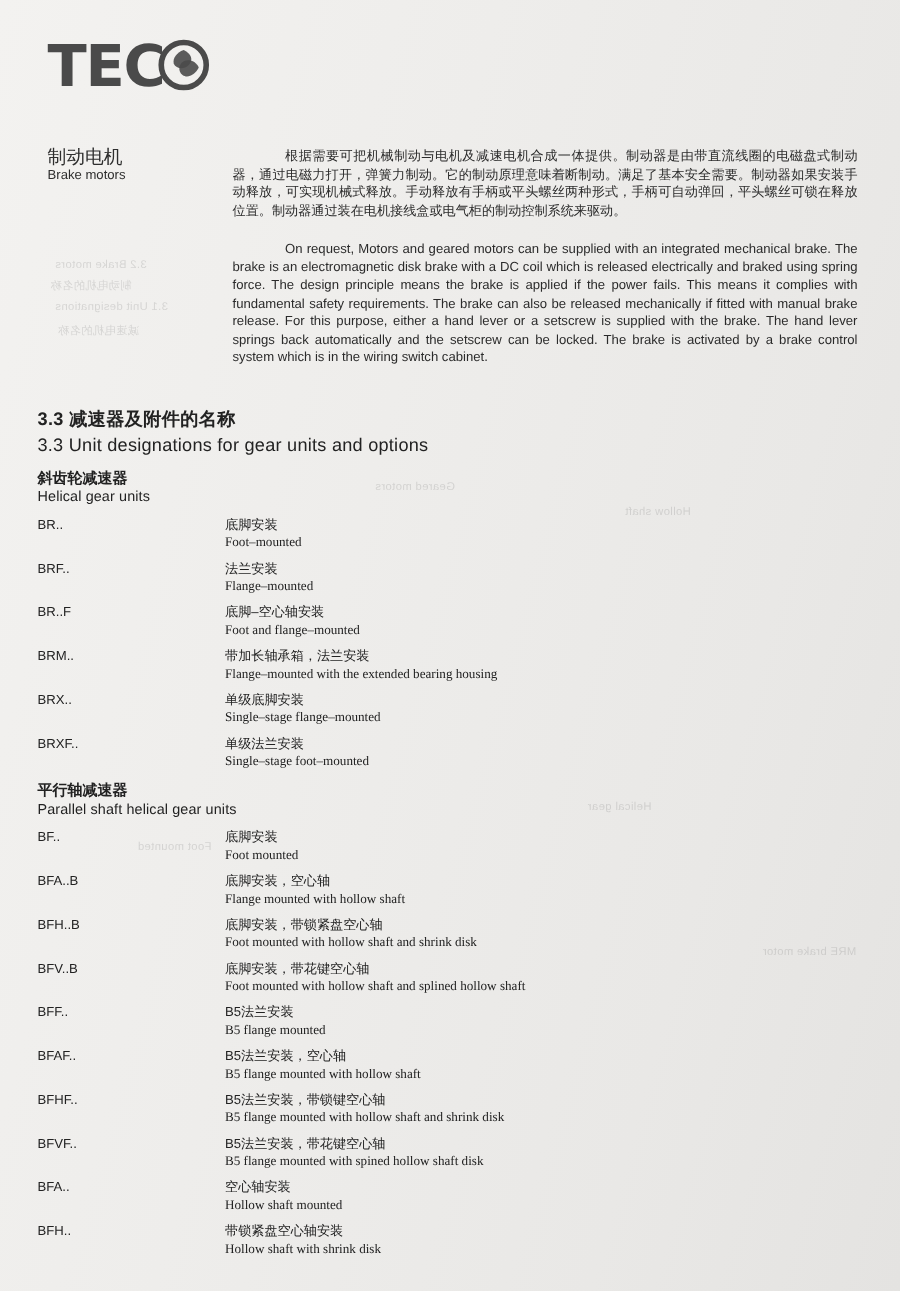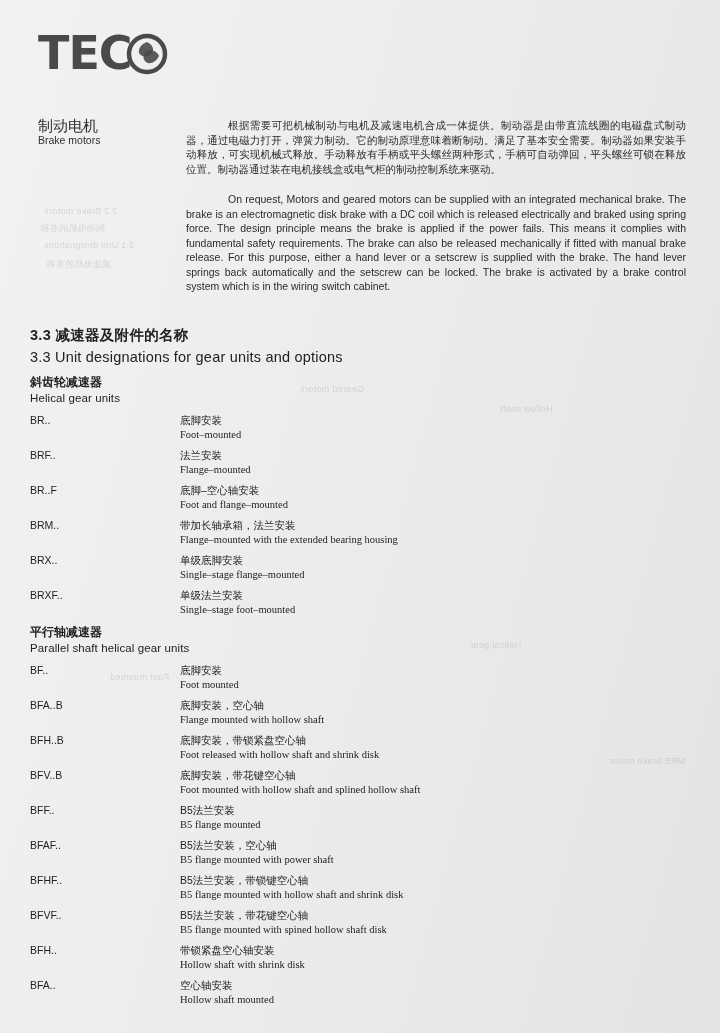--- a/index.html
+++ b/index.html
@@ -32,21 +32,21 @@
     user-select: none;
     pointer-events: none;
   }
 
   
   .logo-wrap {
     position: absolute;
     left: 38px;
     top: 30px;
     display: flex;
-    align-items: center;
+    align-items: flex-start;
   }
   .logo-text {
     font-family: "DejaVu Sans", sans-serif;
     font-weight: bold;
     font-size: 46px;
     letter-spacing: -1px;
     color: #4a4a4a;
     line-height: 1;
   }
   .logo-mark {
@@ -246,69 +246,69 @@
           <td class="code">BFA..B</td>
           <td class="desc">
             <span class="cn">底脚安装，空心轴</span>
             <span class="en">Flange mounted with hollow shaft</span>
           </td>
         </tr>
         <tr>
           <td class="code">BFH..B</td>
           <td class="desc">
             <span class="cn">底脚安装，带锁紧盘空心轴</span>
-            <span class="en">Foot released with hollow shaft and shrink disk</span>
+            <span class="en">Foot mounted with hollow shaft and shrink disk</span>
           </td>
         </tr>
         <tr>
           <td class="code">BFV..B</td>
           <td class="desc">
             <span class="cn">底脚安装，带花键空心轴</span>
             <span class="en">Foot mounted with hollow shaft and splined hollow shaft</span>
           </td>
         </tr>
         <tr>
           <td class="code">BFF..</td>
           <td class="desc">
             <span class="cn">B5法兰安装</span>
             <span class="en">B5 flange mounted</span>
           </td>
         </tr>
         <tr>
           <td class="code">BFAF..</td>
           <td class="desc">
             <span class="cn">B5法兰安装，空心轴</span>
-            <span class="en">B5 flange mounted with power shaft</span>
+            <span class="en">B5 flange mounted with hollow shaft</span>
           </td>
         </tr>
         <tr>
           <td class="code">BFHF..</td>
           <td class="desc">
             <span class="cn">B5法兰安装，带锁键空心轴</span>
             <span class="en">B5 flange mounted with hollow shaft and shrink disk</span>
           </td>
         </tr>
         <tr>
           <td class="code">BFVF..</td>
           <td class="desc">
             <span class="cn">B5法兰安装，带花键空心轴</span>
             <span class="en">B5 flange mounted with spined hollow shaft disk</span>
           </td>
         </tr>
         <tr>
+          <td class="code">BFA..</td>
+          <td class="desc">
+            <span class="cn">空心轴安装</span>
+            <span class="en">Hollow shaft mounted</span>
+          </td>
+        </tr>
+        <tr>
           <td class="code">BFH..</td>
           <td class="desc">
             <span class="cn">带锁紧盘空心轴安装</span>
             <span class="en">Hollow shaft with shrink disk</span>
           </td>
         </tr>
-        <tr>
-          <td class="code">BFA..</td>
-          <td class="desc">
-            <span class="cn">空心轴安装</span>
-            <span class="en">Hollow shaft mounted</span>
-          </td>
-        </tr>
       </tbody>
     </table>
   </div>
 
 </div>
 
 </body></html>

